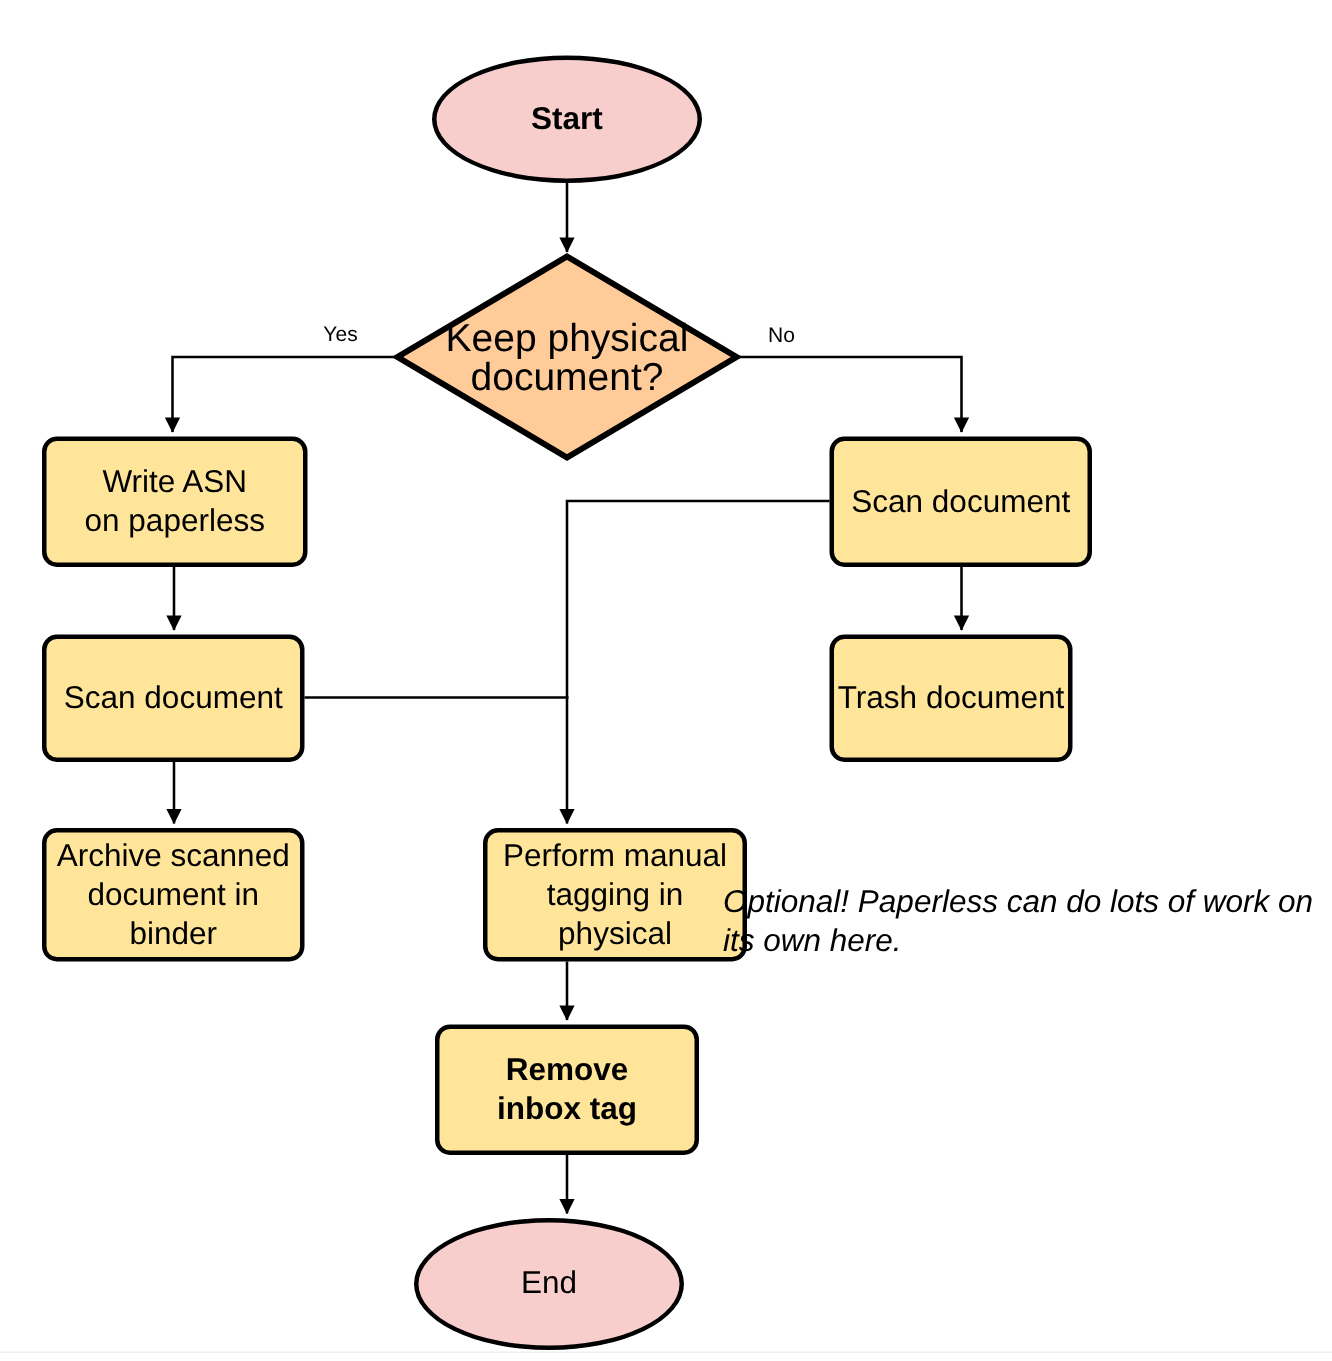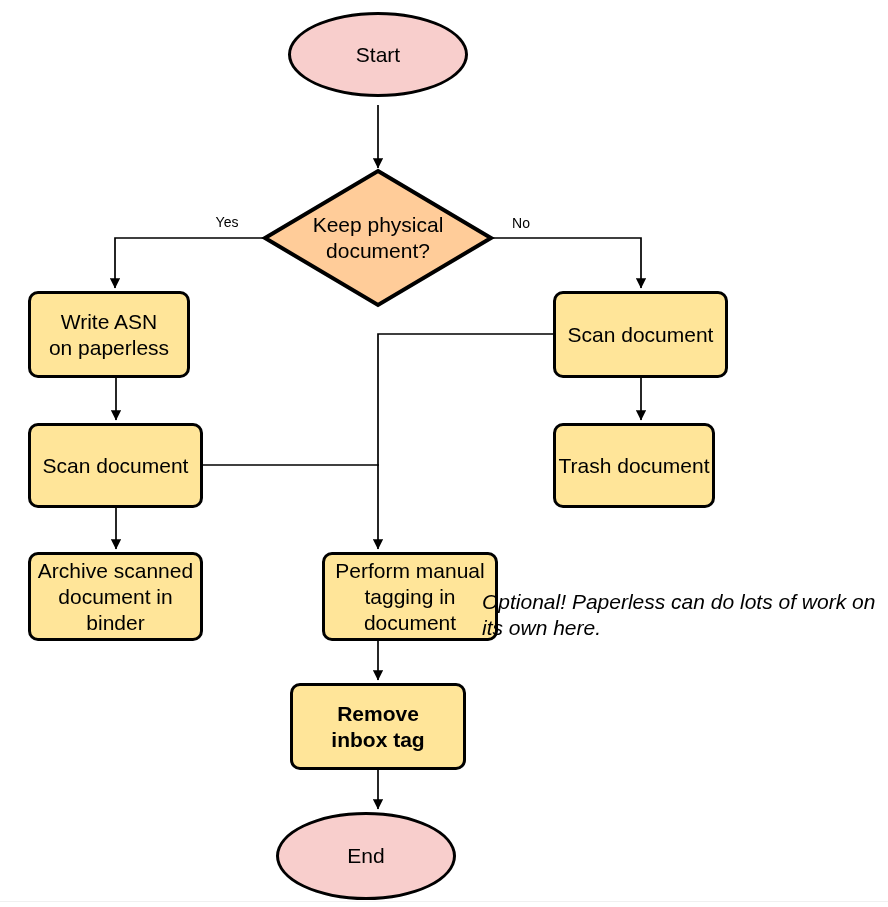--- a/index.html
+++ b/index.html
@@ -60,21 +60,21 @@
     position: absolute;
     left: 265px;
     top: 171px;
     width: 226px;
     height: 134px;
     display: flex;
     flex-direction: column;
     align-items: center;
     justify-content: center;
     text-align: center;
-    font-size: 21px;
+    font-size: 26px;
     line-height: 26px;
   }
   .edge-label {
     position: absolute;
     font-size: 14px;
     line-height: 24px;
     text-align: center;
   }
   #label-yes { left: 202px; top: 210px; width: 50px; }
   #label-no  { left: 498px; top: 211px; width: 46px; }
@@ -89,22 +89,22 @@
   }
   .annotation span { display: block; }
   #bottom-divider {
     position: absolute;
     left: 0;
     right: 0;
     top: 901px;
     border-top: 1px solid #f0f0f0;
   }
   
-  #node-start      { left: 288px; top: 12px;  width: 180px; height: 85px; }
-  #node-write-asn  { left: 28px;  top: 291px; width: 162px; height: 87px; }
+  #node-start      { left: 288px; top: 37px;  width: 180px; height: 85px; font-weight: bold; }
+  #node-write-asn  { left: 28px;  top: 291px; width: 177px; height: 87px; }
   #node-scan-left  { left: 28px;  top: 423px; width: 175px; height: 85px; }
   #node-archive    { left: 28px;  top: 552px; width: 175px; height: 89px; }
   #node-scan-right { left: 553px; top: 291px; width: 175px; height: 87px; }
   #node-trash      { left: 553px; top: 423px; width: 162px; height: 85px; }
   #node-perform    { left: 290px; top: 552px; width: 176px; height: 89px; margin-left: 32px; }
   #node-remove     { left: 290px; top: 683px; width: 176px; height: 87px; font-weight: bold; }
   #node-end        { left: 276px; top: 812px; width: 180px; height: 88px; }
 </style>
 </head>
 <body>
@@ -163,21 +163,21 @@
     <span>Scan document</span>
   </div>
 
   <div class="node process" id="node-trash">
     <span>Trash document</span>
   </div>
 
   <div class="node process" id="node-perform">
     <span>Perform manual</span>
     <span>tagging in</span>
-    <span>document</span>
+    <span>physical</span>
   </div>
 
   <div class="node process" id="node-remove">
     <span>Remove</span>
     <span>inbox tag</span>
   </div>
 
   <div class="node terminator" id="node-end">
     <span>End</span>
   </div>

